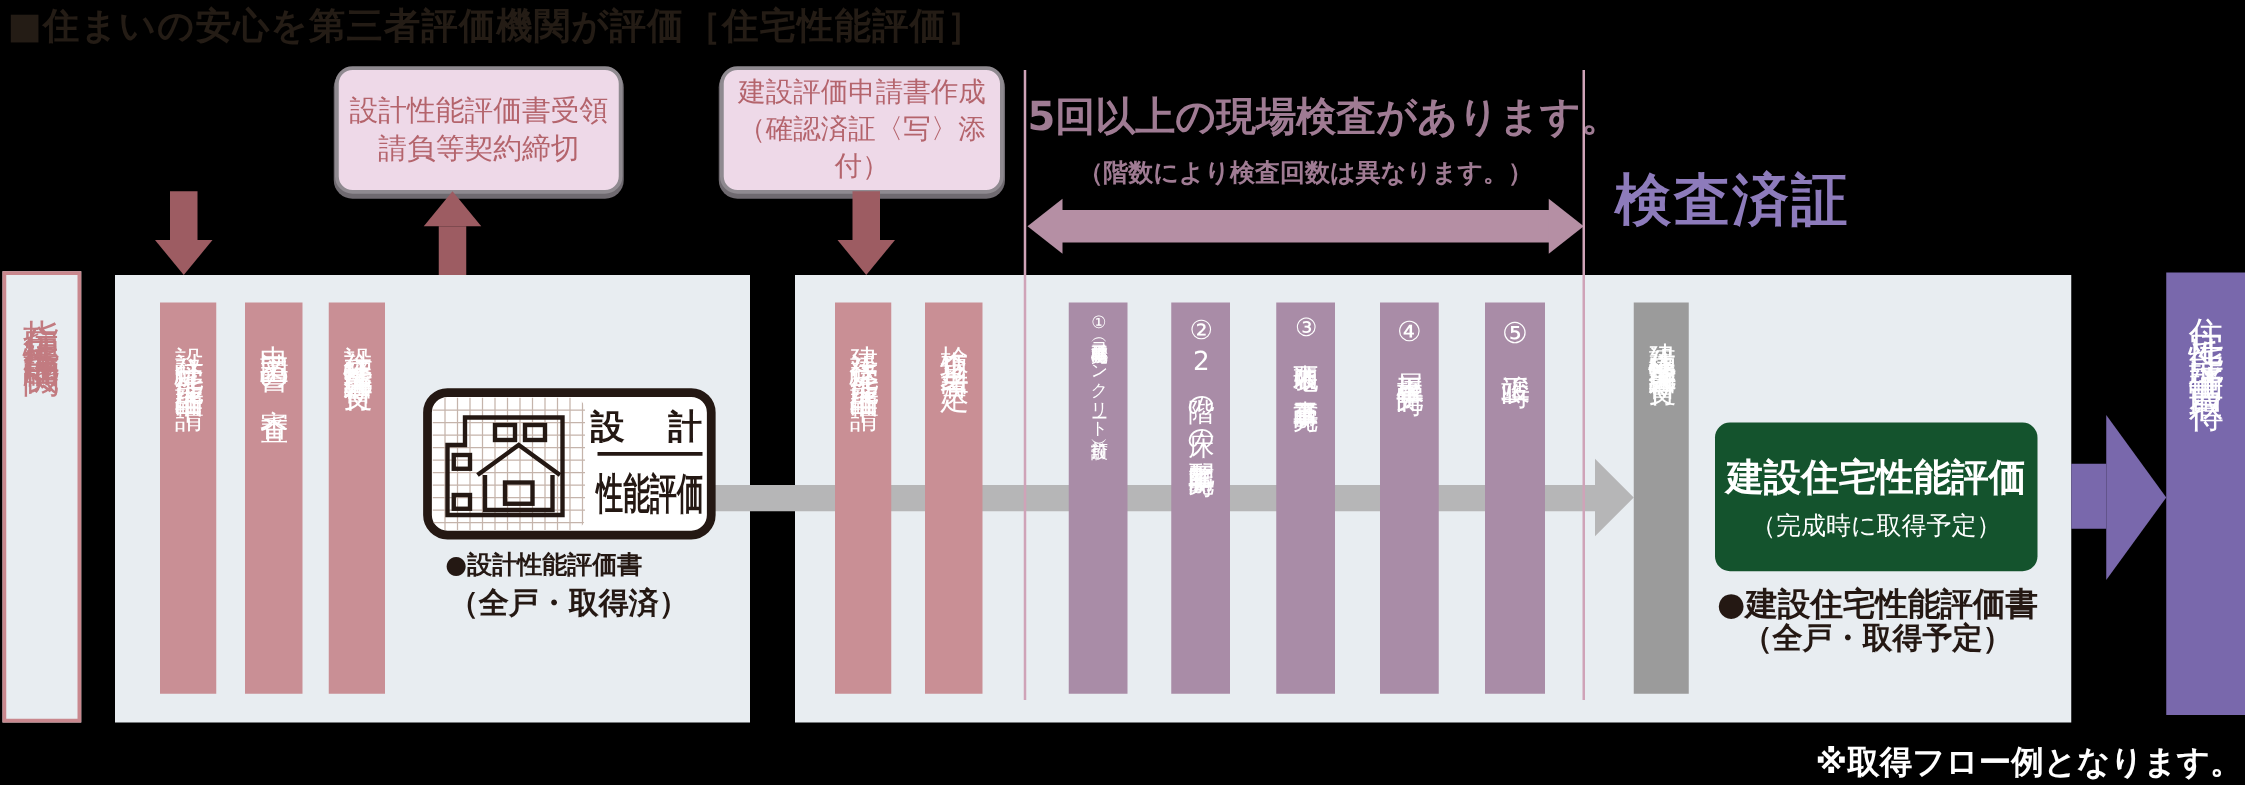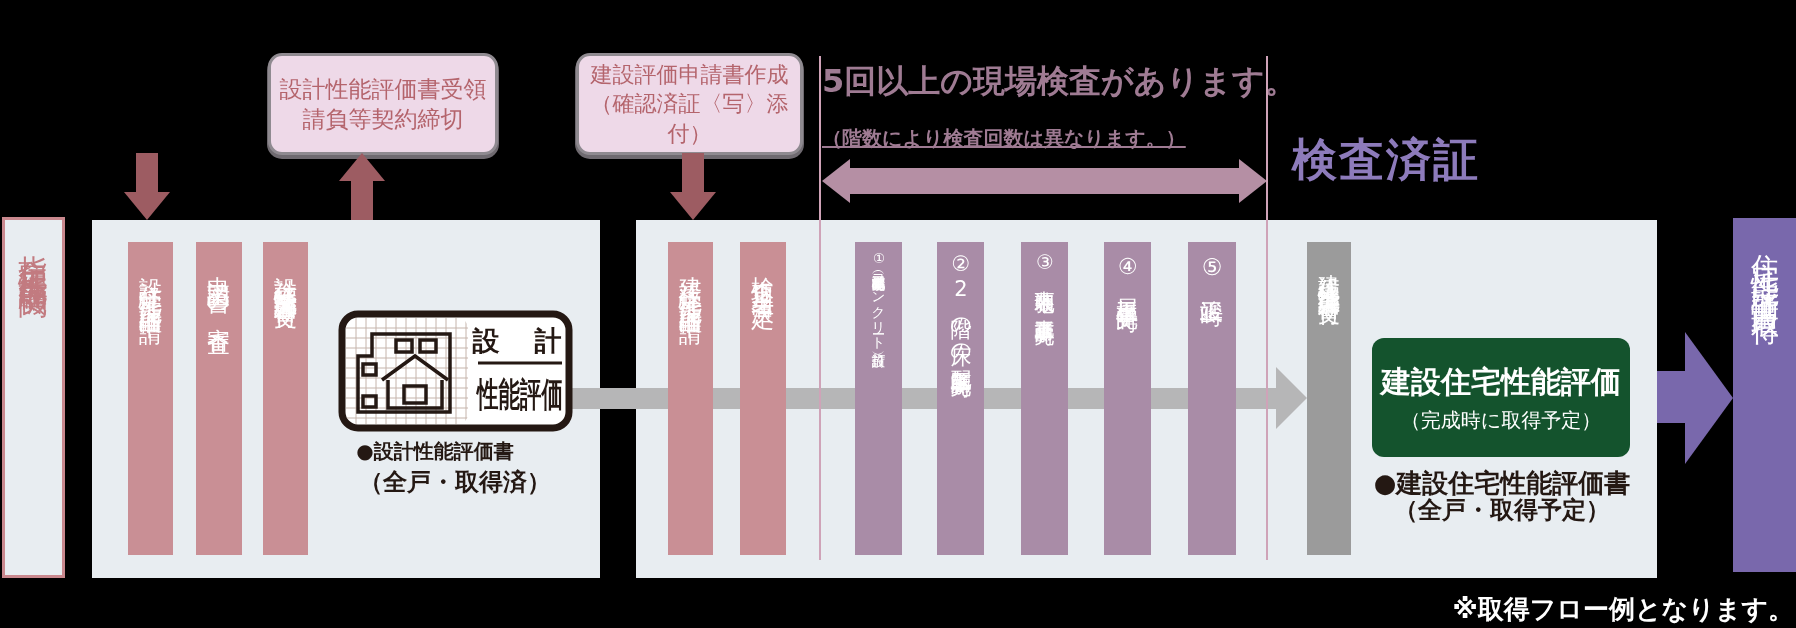--- a/index.html
+++ b/index.html
@@ -23,22 +23,22 @@
   .person{width:58px;height:56px;position:relative;margin-right:14px;flex:none;}
   .person .head{position:absolute;left:14px;top:0;width:30px;height:30px;border-radius:50%;background:#9f5a60;}
   .person .body{position:absolute;left:0;bottom:0;width:58px;height:24px;background:#9f5a60;}
 
   
   .sh{background:#9d5c62;width:22px;position:absolute;}
   .tri-down{width:0;height:0;border-left:23px solid transparent;border-right:23px solid transparent;border-top:28px solid #9d5c62;position:absolute;}
   .tri-up{width:0;height:0;border-left:23px solid transparent;border-right:23px solid transparent;border-bottom:28px solid #9d5c62;position:absolute;}
 
   
-  #insp-head{left:822px;top:60px;width:445px;text-align:center;font-size:32px;font-weight:600;color:#9f7b93;white-space:nowrap;}
-  #insp-sub{left:822px;top:125px;width:445px;font-size:20px;font-weight:700;color:#9f7b93;white-space:nowrap;text-decoration:underline;}
+  #insp-head{left:822px;top:72px;width:445px;text-align:center;font-size:32px;font-weight:600;color:#9f7b93;white-space:nowrap;}
+  #insp-sub{left:822px;top:125px;width:445px;text-align:center;font-size:20px;font-weight:700;color:#9f7b93;white-space:nowrap;}
   .guide{top:56px;width:2px;height:504px;background:#cfa3b8;z-index:6;}
   #dblarrow{left:822px;top:159px;width:445px;height:44px;z-index:5;}
   #dblarrow .shaft{position:absolute;left:26px;right:26px;top:9px;height:26px;background:#b58fa4;}
   #dblarrow .lh{position:absolute;left:0;top:0;width:0;height:0;border-top:22px solid transparent;border-bottom:22px solid transparent;border-right:28px solid #b58fa4;}
   #dblarrow .rh{position:absolute;right:0;top:0;width:0;height:0;border-top:22px solid transparent;border-bottom:22px solid transparent;border-left:28px solid #b58fa4;}
   #cert{left:1292px;top:130px;font-size:45px;font-weight:700;color:#8d7bbb;letter-spacing:2px;white-space:nowrap;}
 
   
   .panel{top:220px;height:358px;background:#e8edf1;z-index:1;}
   #panel1{left:92px;width:508px;}
@@ -78,20 +78,21 @@
   #pbar{left:1733px;top:218px;width:63px;height:354px;background:#7968ac;z-index:3;box-sizing:border-box;}
   #pbar .v{color:#fff;font-size:28px;letter-spacing:8px;padding-top:14px;}
 
   #footnote{right:2px;top:592px;font-size:26px;font-weight:700;color:#fff;white-space:nowrap;}
 </style>
 </head>
 <body>
 
 <div id="stage">
 
+  <div class="abs" id="title">■住まいの安心を第三者評価機関が評価［住宅性能評価］</div>
 
   <div class="abs topbox" id="box2">
     <span class="txt"><span>設計性能評価書受領</span><br>
     <span>請負等契約締切</span></span>
   </div>
   <div class="abs topbox" id="box3">
     <span class="txt"><span>建設評価申請書作成</span><br>
     <span>（確認済証〈写〉添付）</span></span>
   </div>
 

